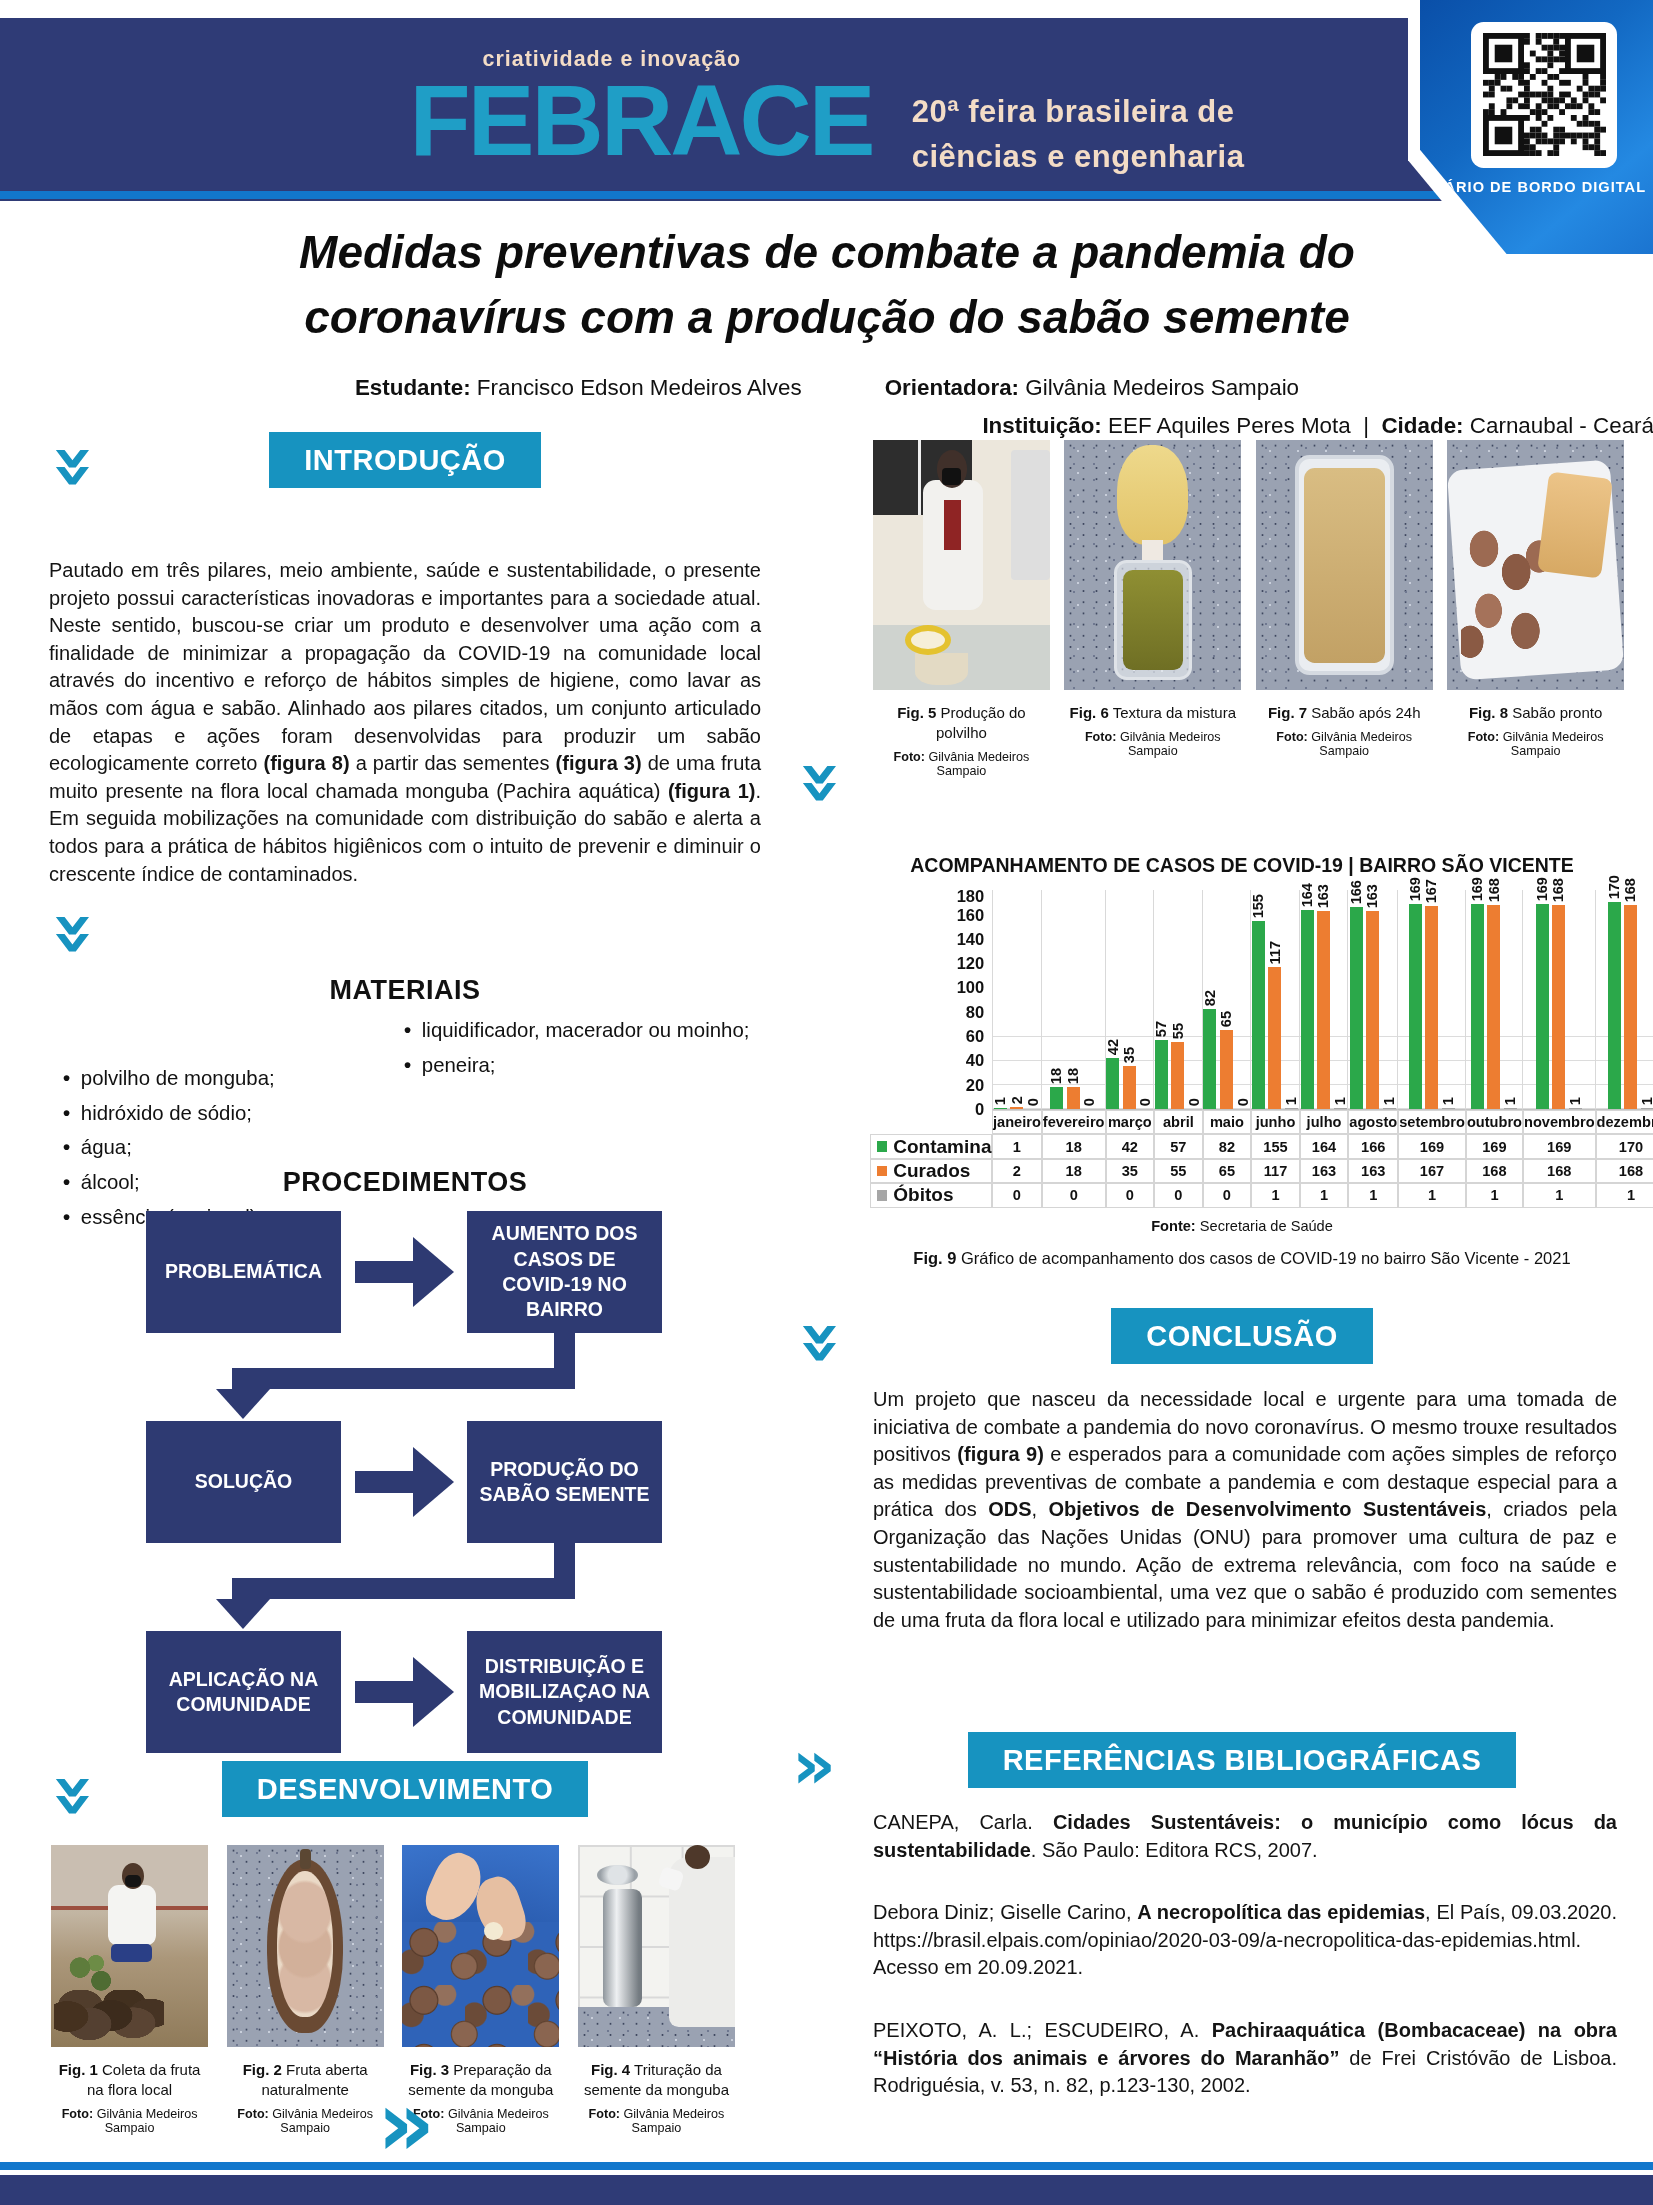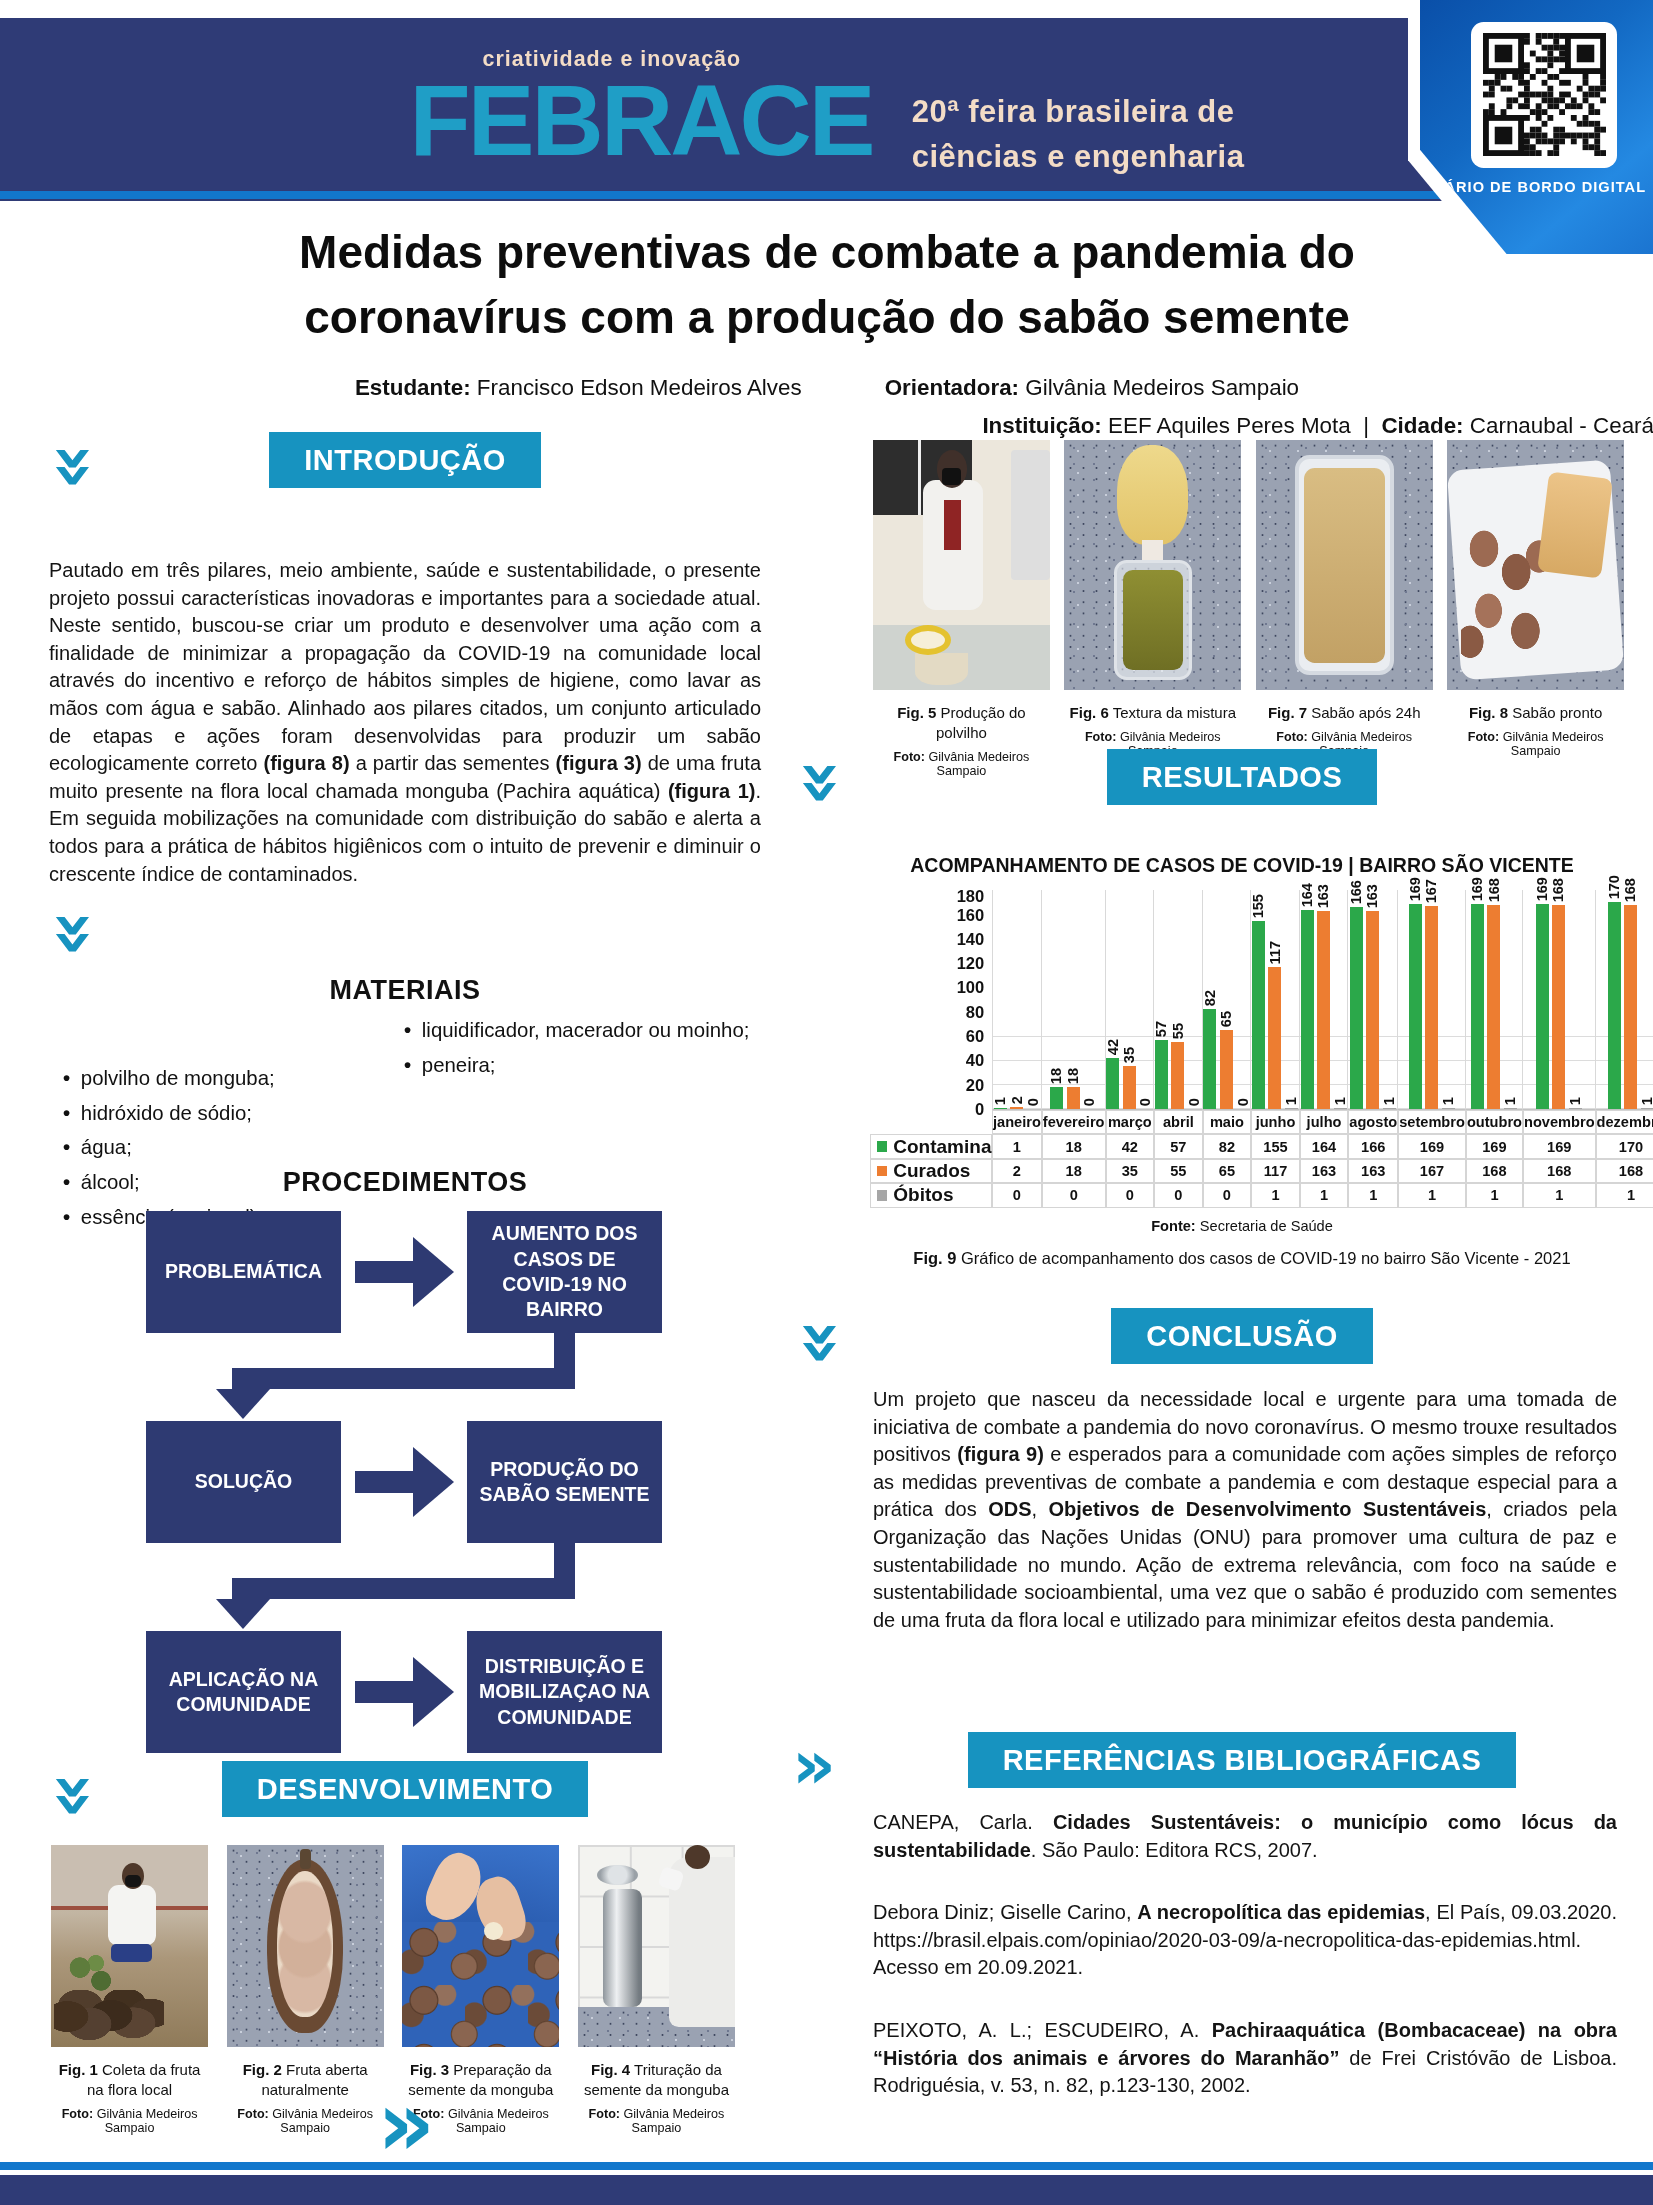--- a/index.html
+++ b/index.html
@@ -21,21 +21,21 @@
   .qr-panel{position:absolute;top:0;right:0;width:234px;height:254px;
             background:linear-gradient(140deg,#0a4fa8 0%,#1268c2 40%,#2489e2 75%,#1b74d0 100%);
             clip-path:polygon(0 0,100% 0,100% 100%,37% 100%,0 59%);z-index:6;}
   .qr-card{position:absolute;top:22.4px;left:51px;width:146px;height:146px;background:#fff;border-radius:12.6px;
            display:flex;align-items:center;justify-content:center;}
   .qr-label{position:absolute;top:179px;left:0;width:100%;text-align:center;color:#fff;
             font-weight:700;font-size:14.6px;letter-spacing:1px;}
 
   
   .title{position:absolute;top:220px;left:0;width:100%;text-align:center;font-weight:700;
-         font-size:46px;line-height:1.42;color:#0d0d0d;}
+         font-size:46px;line-height:1.42;color:#0d0d0d;font-style:italic;}
   .byline1{position:absolute;top:375px;left:0;width:100%;display:flex;justify-content:center;gap:83px;
            font-size:22.4px;}
   .byline2{position:absolute;top:413px;left:0;width:100%;text-align:right;font-size:22.4px;}
   .b{font-weight:700;}
 
   
   .banner{display:inline-block;background:#1793c0;color:#fff;font-weight:700;font-size:29px;
           letter-spacing:0.5px;padding:11.7px 35px;white-space:nowrap;}
   .sec-center{position:absolute;display:flex;justify-content:center;}
   .chev{position:absolute;color:#1793c0;font-weight:700;font-family:"DejaVu Sans",sans-serif;line-height:1;}
@@ -544,23 +544,20 @@
         <div class="ab tray"></div>
           <div class="ab seeds8"></div>
           <div class="ab soap8"></div>
       </div>
       <div class="figcap"><span class="b">Fig. 8</span> <span>Sabão pronto</span></div>
       <div class="figcredit"><span class="b">Foto:</span> <span>Gilvânia Medeiros Sampaio</span></div>
     </div>
   </div>
 
   <span class="chev chev-down" style="left:800px;top:746px;">»</span>
-  <div class="sec-center" style="left:870px;top:749px;width:744px;">
-    <span class="banner">RESULTADOS</span>
-  </div>
 
   <div class="chart-title">ACOMPANHAMENTO DE CASOS DE COVID-19 | BAIRRO SÃO VICENTE</div>
   <div id="chart-grid">
       <div class="plot-gutter">
         <span class="ylab" style="top: -7.8px; margin-top: 6px;">180</span>
         <span class="ylab" style="top: 16.5px;">160</span>
         <span class="ylab" style="top: 41px;">140</span>
         <span class="ylab" style="top: 65px;">120</span>
         <span class="ylab" style="top: 89px;">100</span>
         <span class="ylab" style="top: 114px;">80</span>

